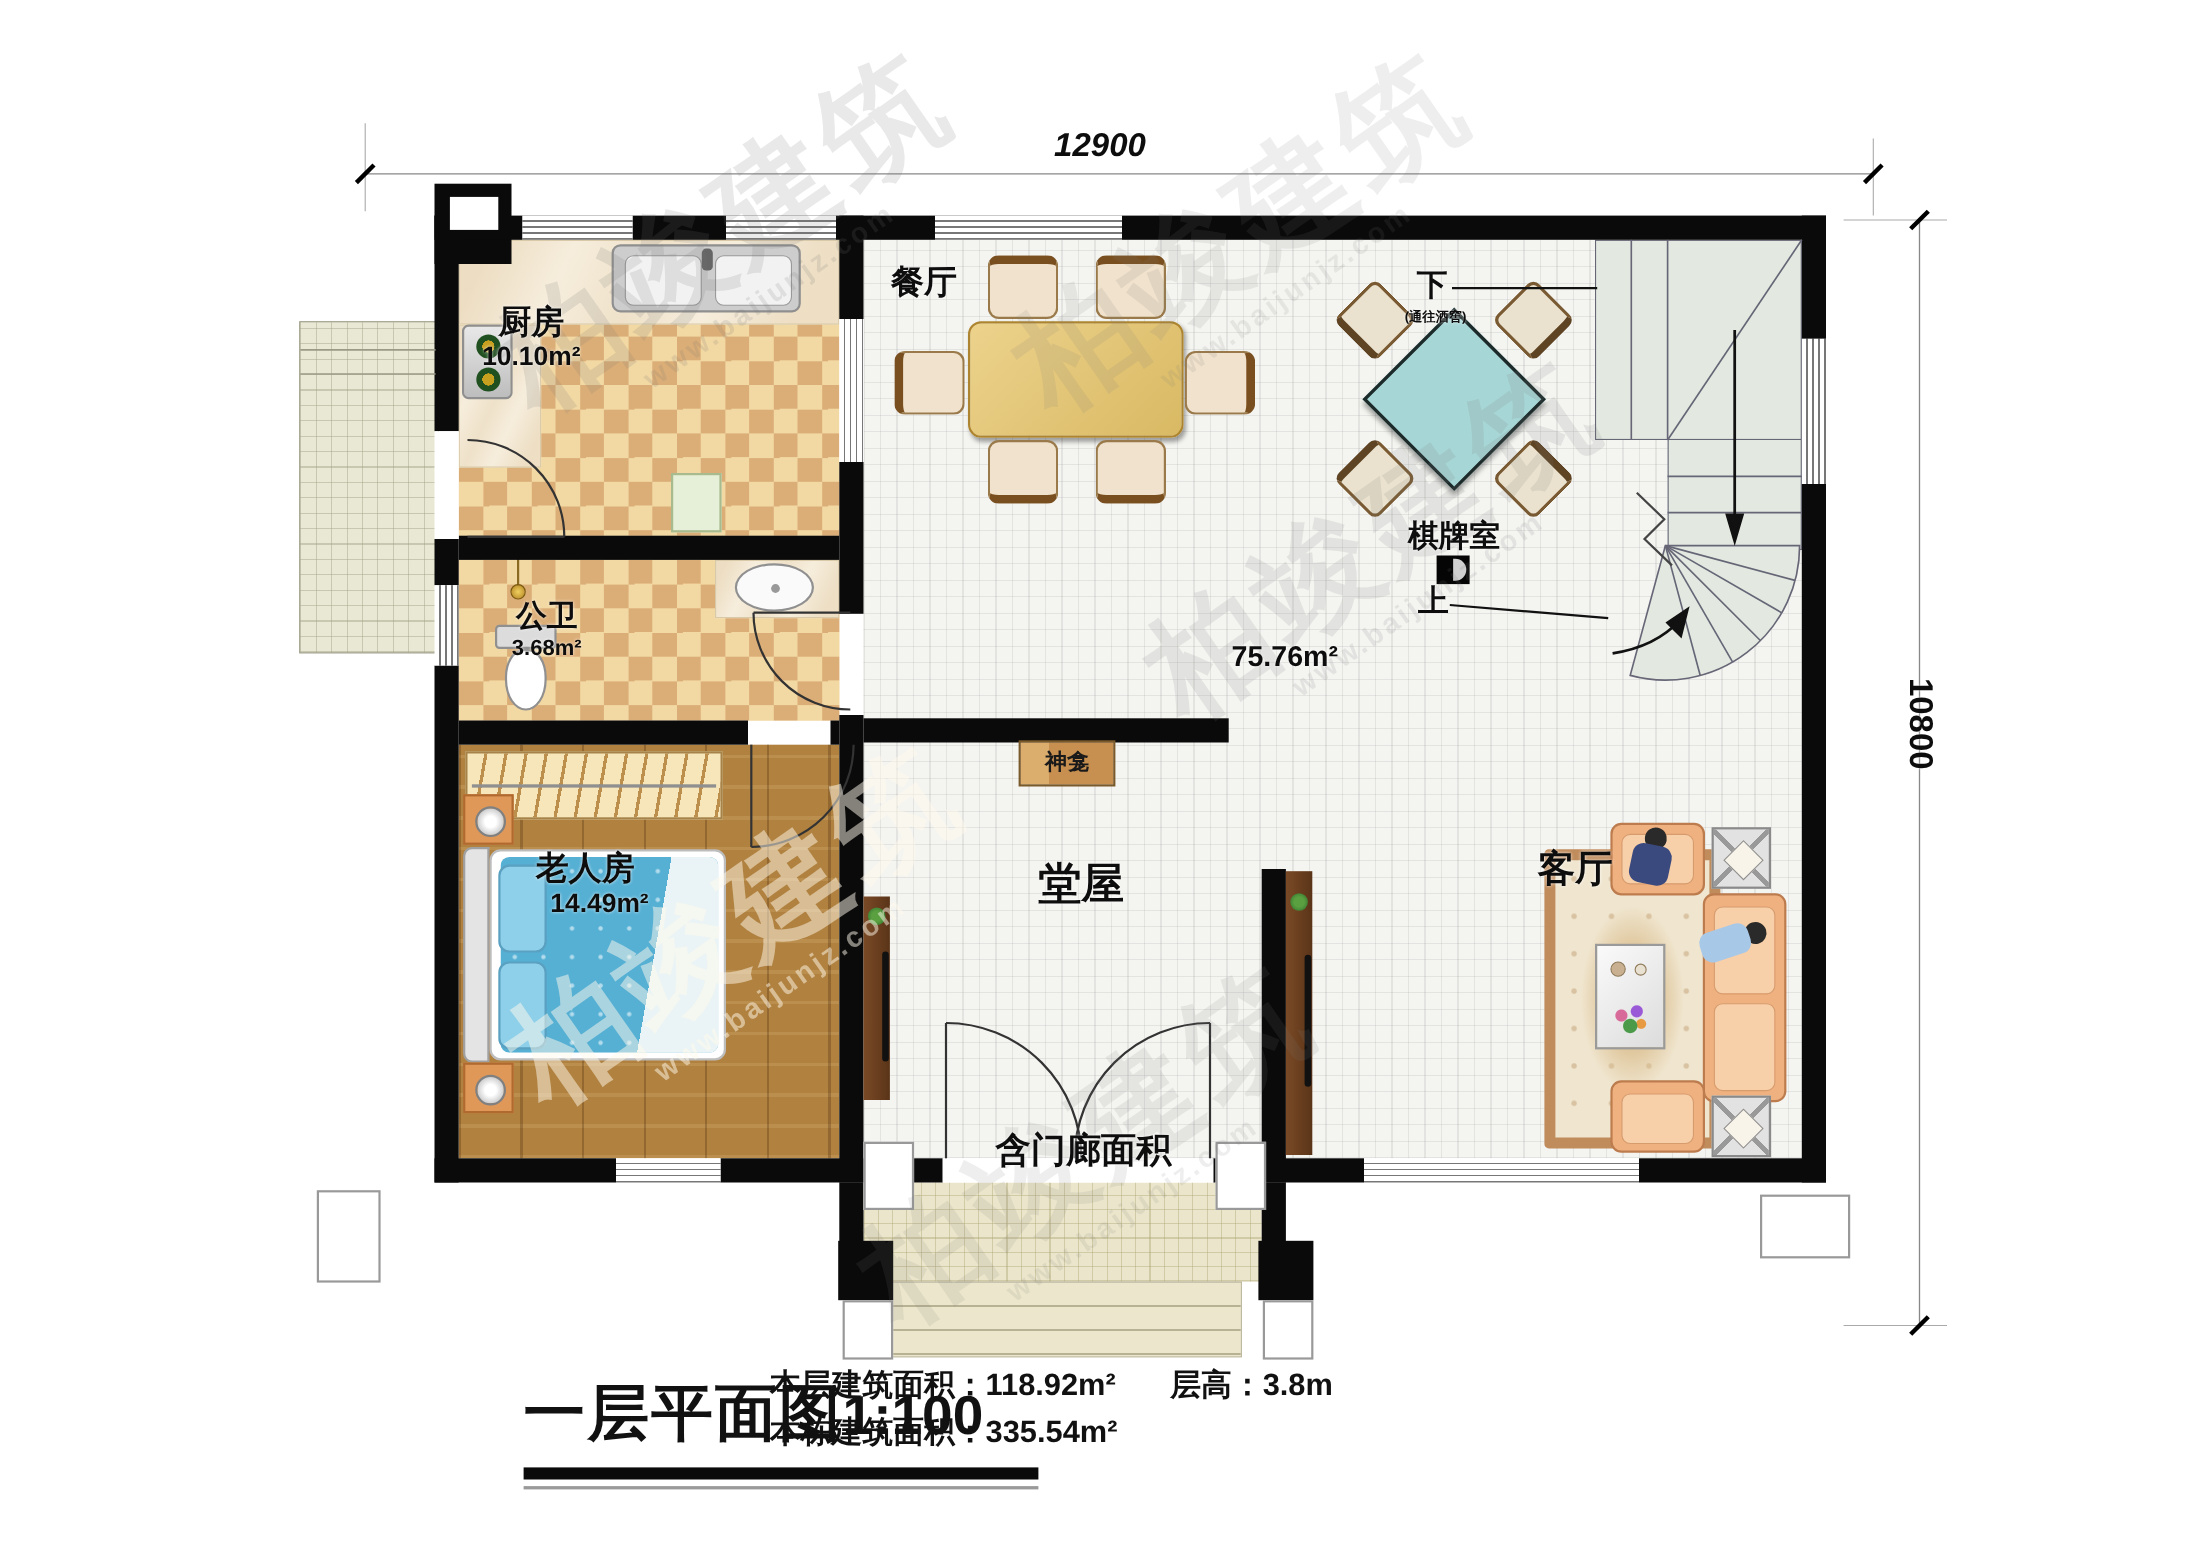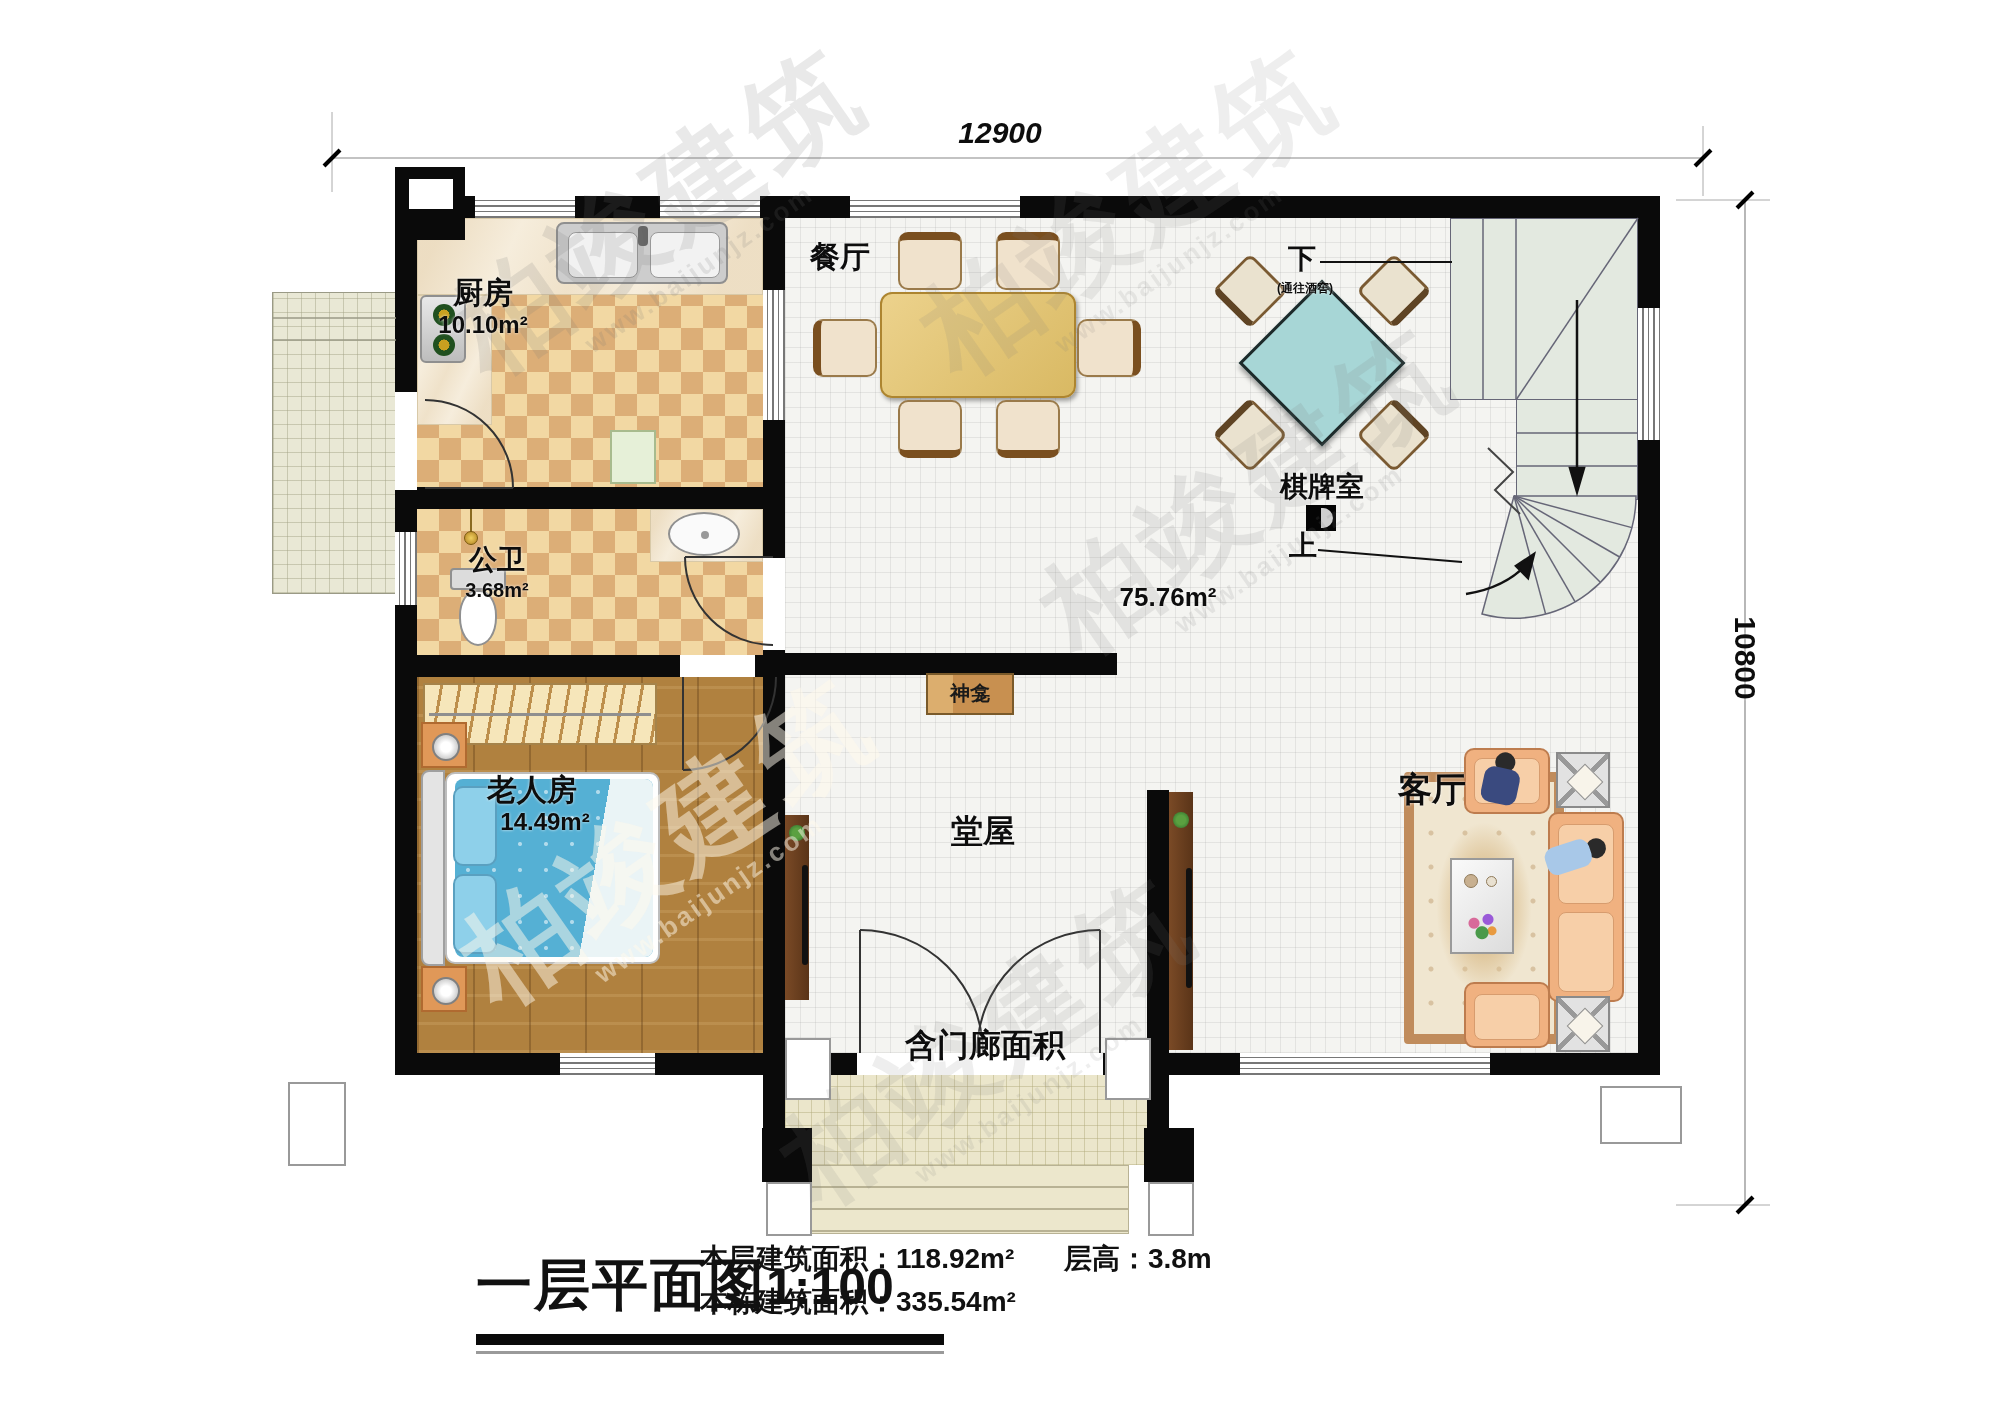--- a/index.html
+++ b/index.html
@@ -317,21 +317,21 @@
   <div class="lbl" style="left:1302px;top:259px;font-size:28px;">下</div>
   <div class="lbl" style="left:1305px;top:288px;font-size:12px;">(通往酒窖)</div>
   <div class="lbl" style="left:1322px;top:487px;font-size:28px;">棋牌室</div>
   <div class="lbl" style="left:497px;top:560px;font-size:28px;">公卫</div>
   <div class="lbl" style="left:497px;top:590px;font-size:20px;">3.68m²</div>
   <div class="lbl" style="left:1168px;top:597px;font-size:26px;">75.76m²</div>
   <div class="lbl" style="left:1303px;top:546px;font-size:28px;">上</div>
   <div class="lbl" style="left:970px;top:693px;font-size:20px;color:#1a1a1a;text-shadow:none;">神龛</div>
   <div class="lbl" style="left:532px;top:790px;font-size:30px;">老人房</div>
   <div class="lbl" style="left:545px;top:822px;font-size:24px;">14.49m²</div>
-  <div class="lbl" style="left:983px;top:832px;font-size:32px;">堂屋</div>
+  <div class="lbl" style="left:983px;top:803px;font-size:39px;">堂屋</div>
   <div class="lbl" style="left:1432px;top:790px;font-size:34px;">客厅</div>
   <div class="lbl" style="left:985px;top:1046px;font-size:32px;">含门廊面积</div>
 
   <div class="titleblock" style="left:476px;top:1248px;">
     <span style="font-size:56px;font-weight:700;letter-spacing:2px;">一层平面图</span><span style="font-size:50px;font-weight:700;">1:100</span>
     <div style="margin-top:10px;width:468px;height:11px;background:#0a0a0a;"></div>
     <div style="margin-top:6px;width:468px;height:3px;background:#9a9a9a;"></div>
   </div>
   <div class="titleblock" style="left:700px;top:1238px;font-size:28px;font-weight:700;line-height:1.52;">
     <div>

